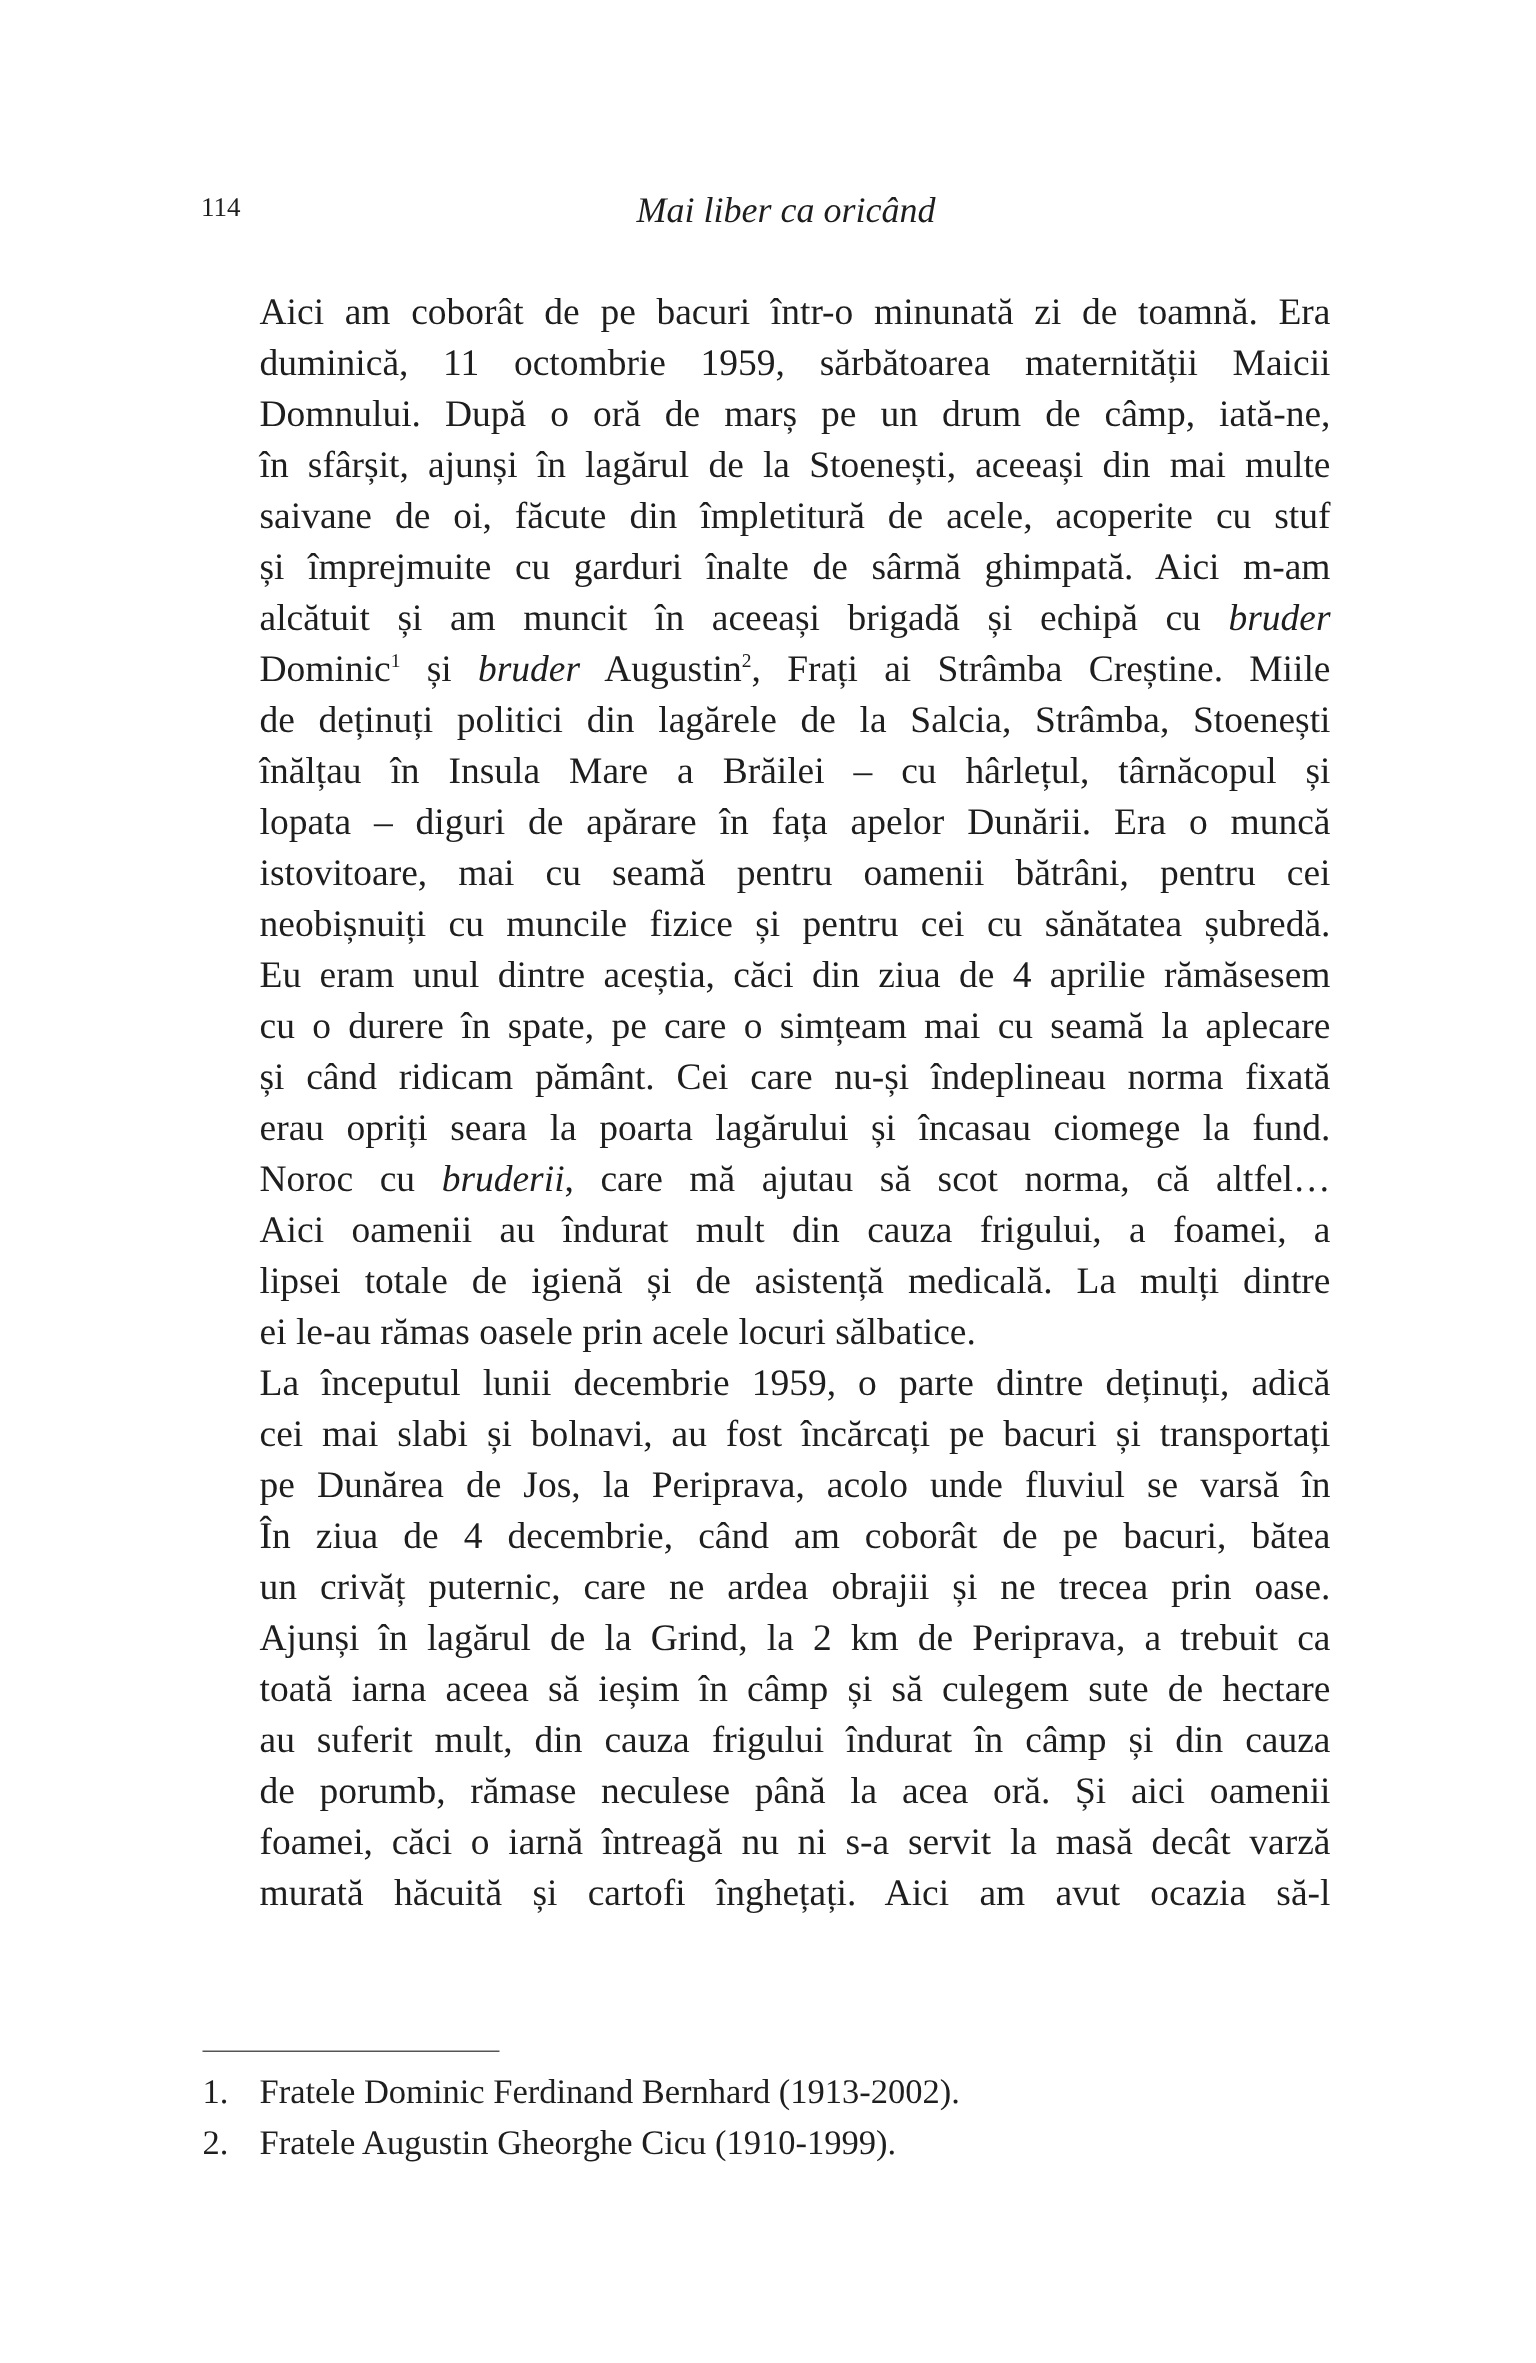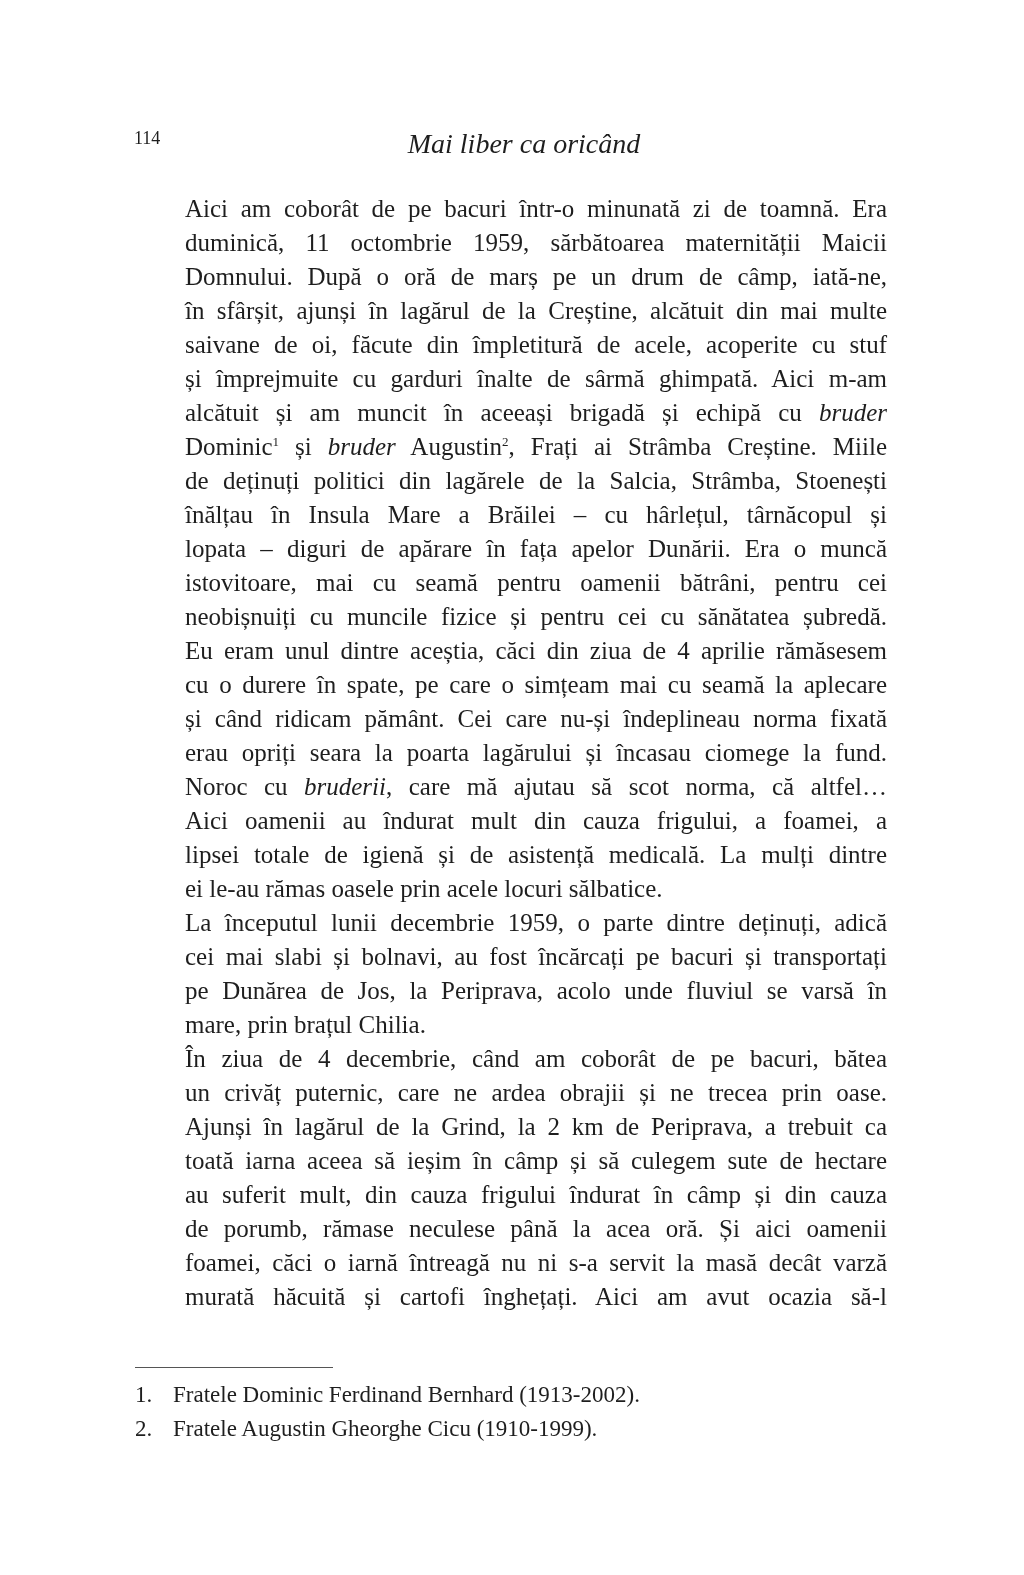--- a/index.html
+++ b/index.html
@@ -1,64 +1,63 @@
 <!DOCTYPE html>
 <html><head>
 <meta charset="utf-8">
 <style>
   html, body { margin:0; padding:0; background:#ffffff; }
   body { width:1024px; height:1575px; position:relative; overflow:hidden;
          font-family:"Liberation Serif","DejaVu Serif",serif; color:#1e1e1e; }
   .page-number { position:absolute; left:134px; top:128px; font-size:18px; }
   .running-head { position:absolute; left:0; width:1024px; top:128px; text-align:center;
-                  font-size:28px; font-style:italic; padding-left:24px; box-sizing:border-box; }
+                  font-size:24px; font-style:italic; padding-left:24px; box-sizing:border-box; }
   .body-text { position:absolute; left:173px; top:192px; width:714px; }
   .line { display:block; height:34px; line-height:34px; font-size:25px;
-          text-align:justify; text-align-last:justify; white-space:nowrap; overflow:visible;margin-left:12px; }
+          text-align:justify; text-align-last:justify; white-space:nowrap; overflow:visible; }
   .line.last { text-align-last:left; }
   .line span { white-space:pre; }
   sup { font-size:13px; line-height:0; vertical-align:super; }
   .fn-rule { position:absolute; left:135px; top:1367px; width:198px; height:0;
              border-top:1.5px solid #555; }
   .footnotes { position:absolute; left:135px; top:1378px; width:760px; }
   .fn { display:flex; height:34px; line-height:34px; font-size:23px; }
   .fn-num { width:38px; }
 </style>
 </head>
 <body>
 
 <div class="page-number">114</div>
 <div class="running-head">Mai liber ca oricând</div>
 
 <div class="body-text" id="body-text">
     <div class="line"><span>Aici am coborât de pe bacuri într-o minunată zi de toamnă. Era</span></div>
     <div class="line"><span>duminică, 11 octombrie 1959, sărbătoarea maternității Maicii</span></div>
     <div class="line"><span>Domnului. După o oră de marș pe un drum de câmp, iată-ne,</span></div>
-    <div class="line"><span>în sfârșit, ajunși în lagărul de la Creștine, alcătuit din mai multe</span></div>
+    <div class="line"><span>în sfârșit, ajunși în lagărul de la Stoenești, aceeași din mai multe</span></div>
     <div class="line"><span>saivane de oi, făcute din împletitură de acele, acoperite cu stuf</span></div>
     <div class="line"><span>și împrejmuite cu garduri înalte de sârmă ghimpată. Aici m-am</span></div>
     <div class="line"><span>alcătuit și am muncit în aceeași brigadă și echipă cu </span><em>bruder</em></div>
     <div class="line"><span>Dominic</span><sup>1</sup><span> și </span><em>bruder</em><span> Augustin</span><sup>2</sup><span>, Frați ai Strâmba Creștine. Miile</span></div>
     <div class="line"><span>de deținuți politici din lagărele de la Salcia, Strâmba, Stoenești</span></div>
     <div class="line"><span>înălțau în Insula Mare a Brăilei – cu hârlețul, târnăcopul și</span></div>
     <div class="line"><span>lopata – diguri de apărare în fața apelor Dunării. Era o muncă</span></div>
     <div class="line"><span>istovitoare, mai cu seamă pentru oamenii bătrâni, pentru cei</span></div>
     <div class="line"><span>neobișnuiți cu muncile fizice și pentru cei cu sănătatea șubredă.</span></div>
     <div class="line"><span>Eu eram unul dintre aceștia, căci din ziua de 4 aprilie rămăsesem</span></div>
     <div class="line"><span>cu o durere în spate, pe care o simțeam mai cu seamă la aplecare</span></div>
     <div class="line"><span>și când ridicam pământ. Cei care nu-și îndeplineau norma fixată</span></div>
     <div class="line"><span>erau opriți seara la poarta lagărului și încasau ciomege la fund.</span></div>
     <div class="line"><span>Noroc cu </span><em>bruderii</em><span>, care mă ajutau să scot norma, că altfel…</span></div>
     <div class="line"><span>Aici oamenii au îndurat mult din cauza frigului, a foamei, a</span></div>
     <div class="line"><span>lipsei totale de igienă și de asistență medicală. La mulți dintre</span></div>
     <div class="line last"><span>ei le-au rămas oasele prin acele locuri sălbatice.</span></div>
     <div class="line"><span>La începutul lunii decembrie 1959, o parte dintre deținuți, adică</span></div>
     <div class="line"><span>cei mai slabi și bolnavi, au fost încărcați pe bacuri și transportați</span></div>
     <div class="line"><span>pe Dunărea de Jos, la Periprava, acolo unde fluviul se varsă în</span></div>
-    <div class="line last"><span>mare, prin brațul Chilia.</span></div>
     <div class="line"><span>În ziua de 4 decembrie, când am coborât de pe bacuri, bătea</span></div>
     <div class="line"><span>un crivăț puternic, care ne ardea obrajii și ne trecea prin oase.</span></div>
     <div class="line"><span>Ajunși în lagărul de la Grind, la 2 km de Periprava, a trebuit ca</span></div>
     <div class="line"><span>toată iarna aceea să ieșim în câmp și să culegem sute de hectare</span></div>
     <div class="line"><span>au suferit mult, din cauza frigului îndurat în câmp și din cauza</span></div>
     <div class="line"><span>de porumb, rămase neculese până la acea oră. Și aici oamenii</span></div>
     <div class="line"><span>foamei, căci o iarnă întreagă nu ni s-a servit la masă decât varză</span></div>
     <div class="line"><span>murată hăcuită și cartofi înghețați. Aici am avut ocazia să-l</span></div>
   </div>
 

